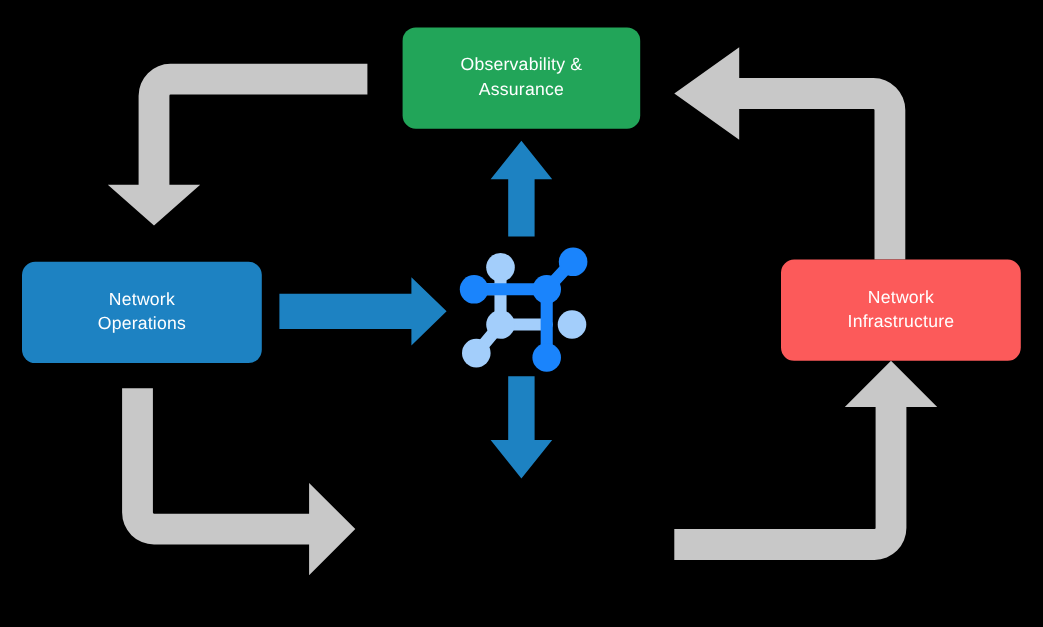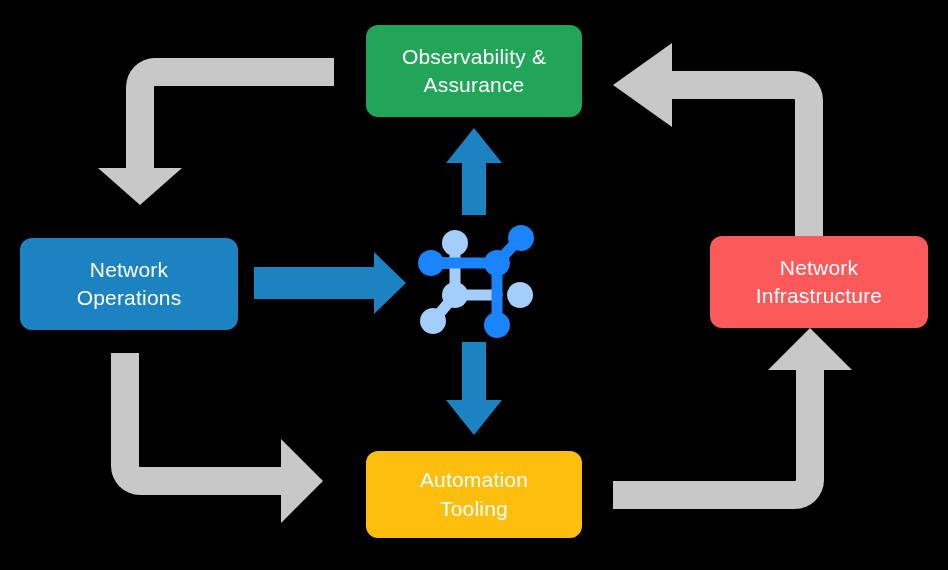--- a/index.html
+++ b/index.html
@@ -16,21 +16,21 @@
     font-family: "Liberation Sans", sans-serif;
   }
   .node-box {
     position: absolute;
     border-radius: 12px;
     display: flex;
     align-items: center;
     justify-content: center;
     text-align: center;
     color: #ffffff;
-    font-size: 21px;
+    font-size: 16px;
     line-height: 1.35;
     font-weight: 400;
     letter-spacing: 0.2px;
     box-sizing: border-box;
     padding: 6px 10px;
   }
   .node-label {
     white-space: pre-line;
     display: block;
   }
@@ -173,18 +173,14 @@
   <div class="node-box" style="left:20px; top:238px; width:218px; height:92px; background:#1d82c2;">
     <span class="node-label">Network
 Operations</span>
   </div>
 
   <div class="node-box" style="left:710px; top:236px; width:218px; height:92px; background:#fc5a5a;">
     <span class="node-label">Network
 Infrastructure</span>
   </div>
 
-  <div class="node-box" style="left:366px; top:451px; width:216px; height:87px; background:#fdbe0d;">
-    <span class="node-label">Automation
-Tooling</span>
-  </div>
 
 </div>
 
 </body></html>

